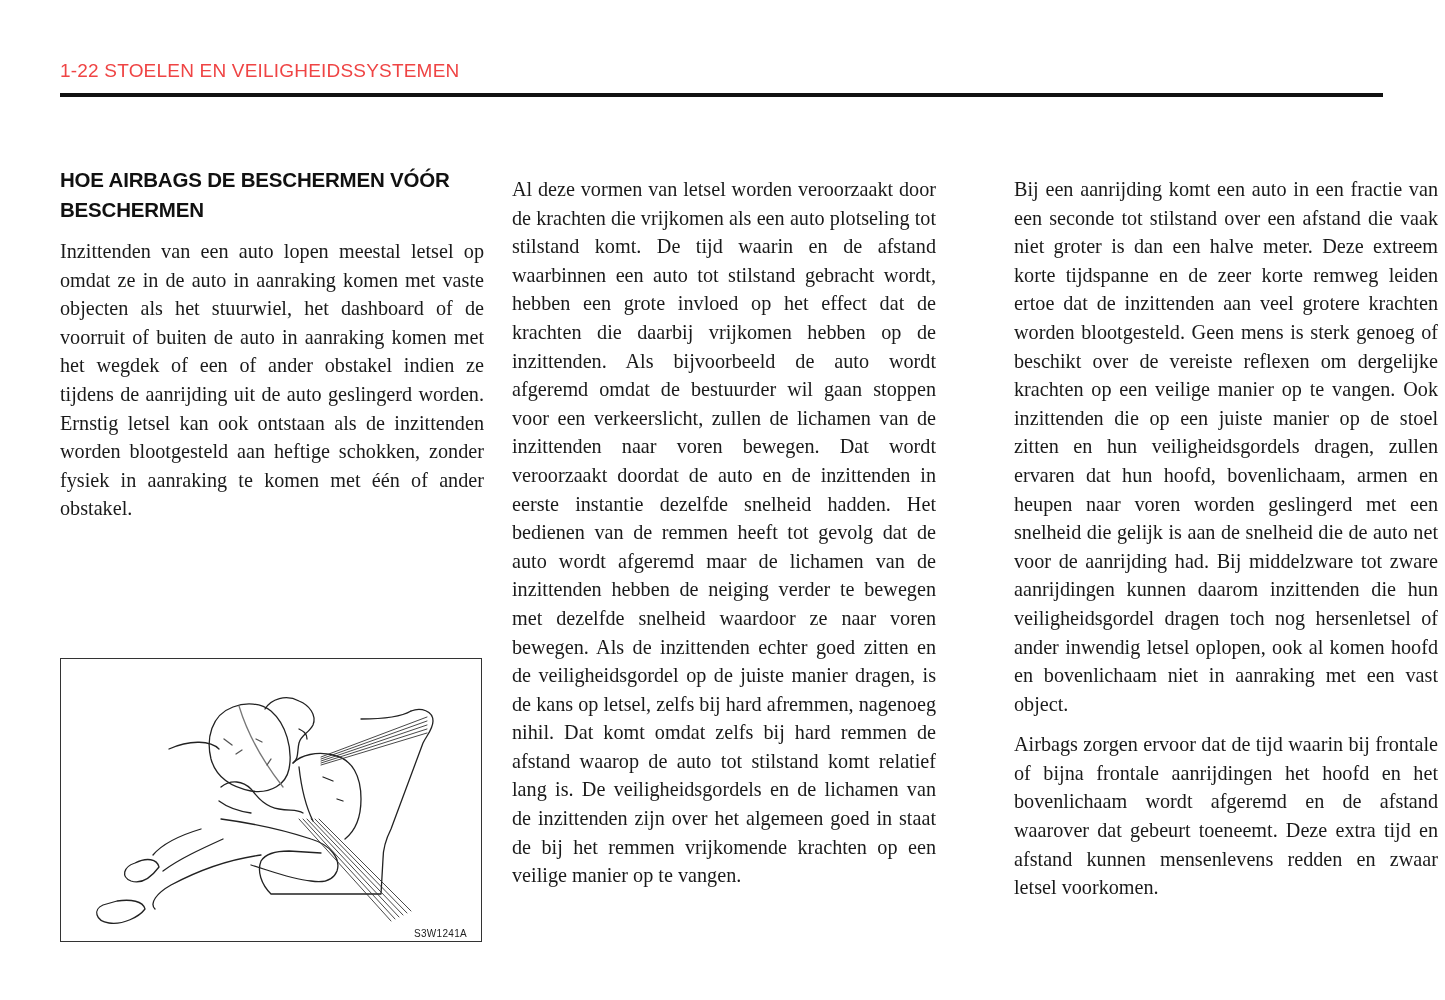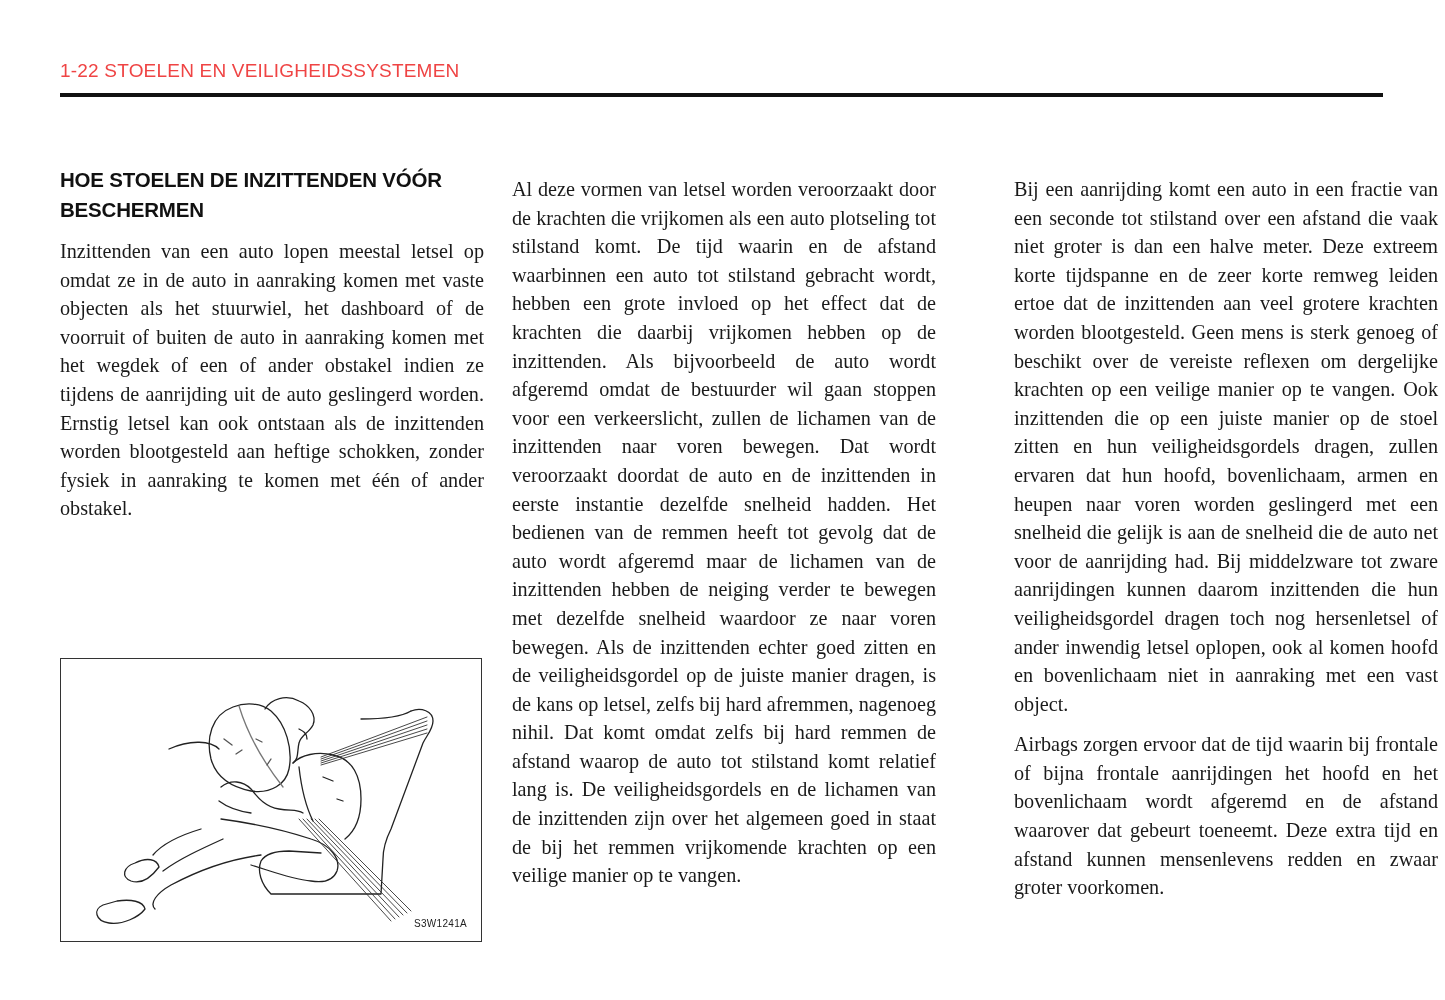--- a/index.html
+++ b/index.html
@@ -31,33 +31,33 @@
       font-weight: bold; font-size: 20.5px; line-height: 30px;
       margin: 2px 0 10px 0; text-align: left; color: #111;
       letter-spacing: -0.2px;
     }
     .figure {
       position: absolute; left: 60px; top: 658px; width: 422px; height: 284px;
       border: 1.5px solid #333; box-sizing: border-box; background: #fff;
     }
     .figure svg { position: absolute; left: 0; top: 0; }
     .figure-code {
-      position: absolute; right: 14px; bottom: 12px;
+      position: absolute; right: 14px; bottom: 2px;
       font-family: "Liberation Sans", sans-serif; font-size: 10px; color: #222;
       letter-spacing: 0.3px;
     }
   </style>
 </head>
 <body>
 
 <div class="running-head">1-22  STOELEN EN VEILIGHEIDSSYSTEMEN</div>
 <div class="head-rule"></div>
 
 <div class="col col-left">
-  <div class="section-heading">HOE STOELEN DE INZITTENDEN VÓÓR BESCHERMEN</div>
+  <div class="section-heading">HOE AIRBAGS DE BESCHERMEN VÓÓR BESCHERMEN</div>
   <p>Inzittenden van een auto lopen meestal letsel op omdat ze in de auto in aanraking komen met vaste objecten als het stuurwiel, het dashboard of de voorruit of buiten de auto in aanraking komen met het wegdek of een of ander obstakel indien ze tijdens de aanrijding uit de auto geslingerd worden. Ernstig letsel kan ook ontstaan als de inzittenden worden blootgesteld aan heftige schokken, zonder fysiek in aanraking te komen met één of ander obstakel.</p>
 </div>
 
 <div class="figure">
   <svg width="420" height="282" viewBox="0 0 420 282" fill="none" stroke="#222" stroke-width="1.3" stroke-linecap="round" stroke-linejoin="round">
 
     <path d="M350 52 C360 48 372 52 372 62 C372 70 366 76 362 84 L330 170 C325 180 322 190 322 200 L320 235 L210 235 C200 225 196 212 200 202 C205 194 216 192 228 192 L260 194"></path>
     <path d="M300 60 C320 60 340 58 350 52"></path>
 
     <path d="M172 48 C150 56 145 80 150 100 C155 118 170 128 190 132 C210 135 225 125 228 110 C232 90 225 65 210 52 C200 44 185 43 172 48 Z"></path>
@@ -103,14 +103,14 @@
   </svg>
   <div class="figure-code">S3W1241A</div>
 </div>
 
 <div class="col col-mid">
   <p>Al deze vormen van letsel worden veroorzaakt door de krachten die vrijkomen als een auto plotseling tot stilstand komt. De tijd waarin en de afstand waarbinnen een auto tot stilstand gebracht wordt, hebben een grote invloed op het effect dat de krachten die daarbij vrijkomen hebben op de inzittenden. Als bijvoorbeeld de auto wordt afgeremd omdat de bestuurder wil gaan stoppen voor een verkeerslicht, zullen de lichamen van de inzittenden naar voren bewegen. Dat wordt veroorzaakt doordat de auto en de inzittenden in eerste instantie dezelfde snelheid hadden. Het bedienen van de remmen heeft tot gevolg dat de auto wordt afgeremd maar de lichamen van de inzittenden hebben de neiging verder te bewegen met dezelfde snelheid waardoor ze naar voren bewegen. Als de inzittenden echter goed zitten en de veiligheidsgordel op de juiste manier dragen, is de kans op letsel, zelfs bij hard afremmen, nagenoeg nihil. Dat komt omdat zelfs bij hard remmen de afstand waarop de auto tot stilstand komt relatief lang is. De veiligheidsgordels en de lichamen van de inzittenden zijn over het algemeen goed in staat de bij het remmen vrijkomende krachten op een veilige manier op te vangen.</p>
 </div>
 
 <div class="col col-right">
   <p>Bij een aanrijding komt een auto in een fractie van een seconde tot stilstand over een afstand die vaak niet groter is dan een halve meter. Deze extreem korte tijdspanne en de zeer korte remweg leiden ertoe dat de inzittenden aan veel grotere krachten worden blootgesteld. Geen mens is sterk genoeg of beschikt over de vereiste reflexen om dergelijke krachten op een veilige manier op te vangen. Ook inzittenden die op een juiste manier op de stoel zitten en hun veiligheidsgordels dragen, zullen ervaren dat hun hoofd, bovenlichaam, armen en heupen naar voren worden geslingerd met een snelheid die gelijk is aan de snelheid die de auto net voor de aanrijding had. Bij middelzware tot zware aanrijdingen kunnen daarom inzittenden die hun veiligheidsgordel dragen toch nog hersenletsel of ander inwendig letsel oplopen, ook al komen hoofd en bovenlichaam niet in aanraking met een vast object.</p>
-  <p>Airbags zorgen ervoor dat de tijd waarin bij frontale of bijna frontale aanrijdingen het hoofd en het bovenlichaam wordt afgeremd en de afstand waarover dat gebeurt toeneemt. Deze extra tijd en afstand kunnen mensenlevens redden en zwaar groter voorkomen.</p>
+  <p>Airbags zorgen ervoor dat de tijd waarin bij frontale of bijna frontale aanrijdingen het hoofd en het bovenlichaam wordt afgeremd en de afstand waarover dat gebeurt toeneemt. Deze extra tijd en afstand kunnen mensenlevens redden en zwaar letsel voorkomen.</p>
 </div>
 
 </body></html>

